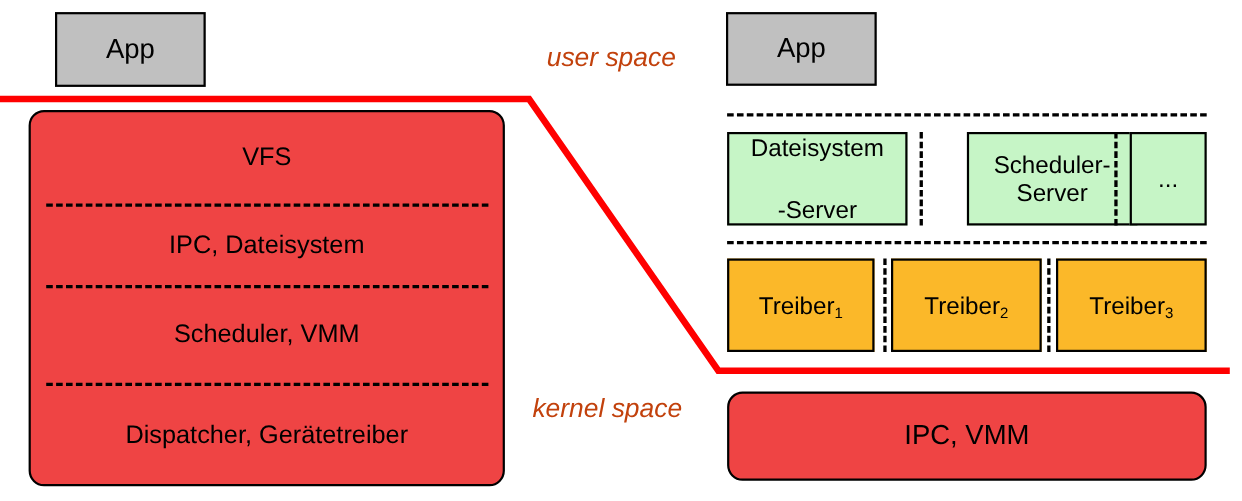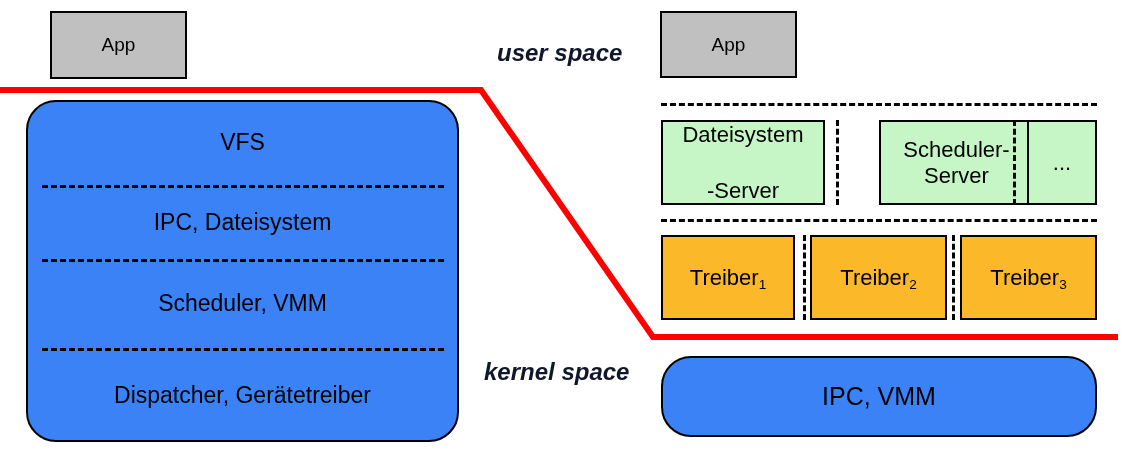--- a/index.html
+++ b/index.html
@@ -24,27 +24,27 @@
     align-items: center;
     justify-content: center;
     text-align: center;
     color: #000000;
     line-height: 1.15;
   }
 
   .app-box {
     background: #c0c0c0;
     border: 2px solid #000000;
-    font-size: 19px;
+    font-size: 25px;
   }
 
   .kernel-box {
-    background: #3b82f6;
+    background: #ef4444;
     border: 2px solid #000000;
-    border-radius: 30px;
+    border-radius: 14px;
     text-align: right;
   }
 
   .server-box {
     background: #c6f5c6;
     border: 2px solid #000000;
     font-size: 22px;
   }
 
   .driver-box {
@@ -80,24 +80,24 @@
     position: absolute;
     left: 0;
     top: 0;
     width: 1129px;
     height: 455px;
     pointer-events: none;
   }
 
   .space-label {
     position: absolute;
-    color: #0f172a;
+    color: #c2410c;
     font-style: italic;
     font-size: 24px;
-    font-weight: bold;
+    font-weight: normal;
     white-space: nowrap;
   }
 
   sub {
     font-size: 0.62em;
     vertical-align: baseline;
     position: relative;
     top: 0.32em;
   }
 </style>

